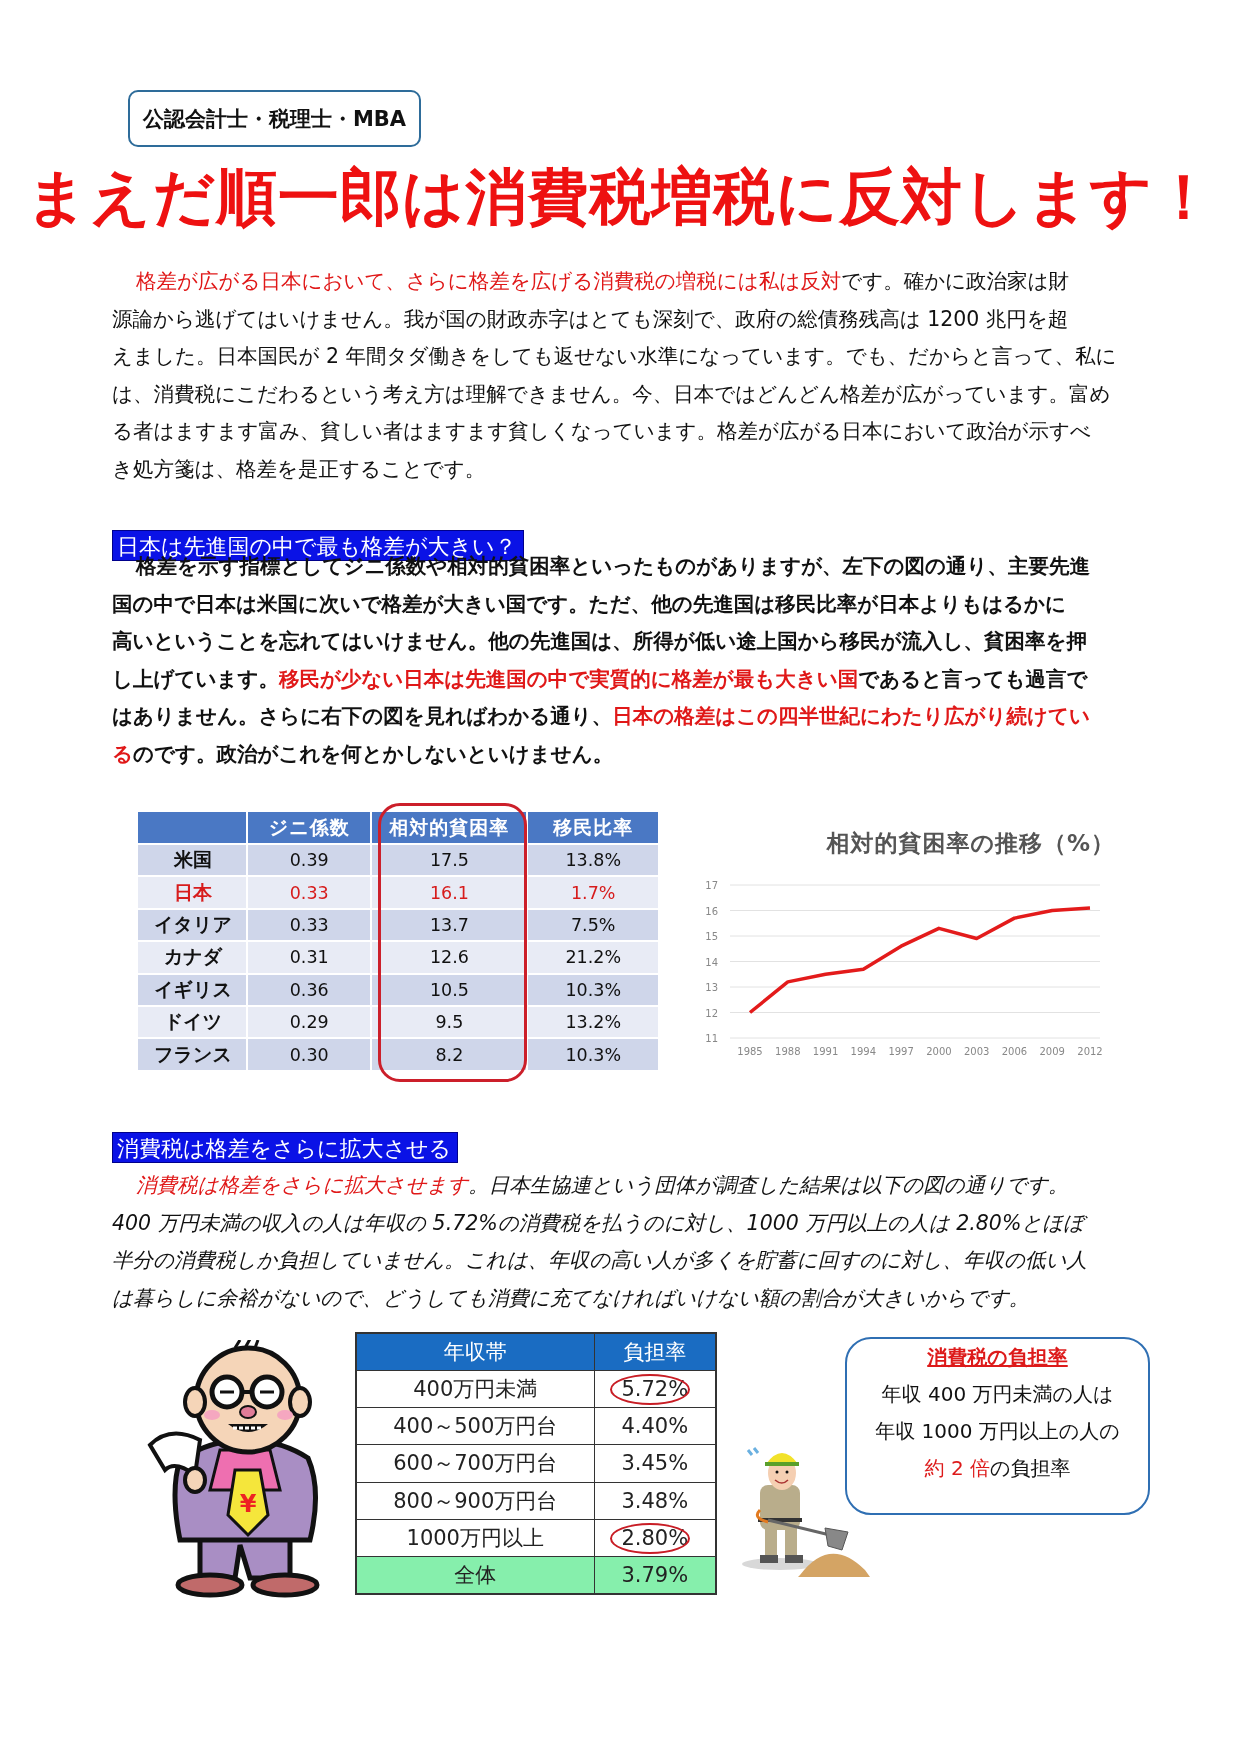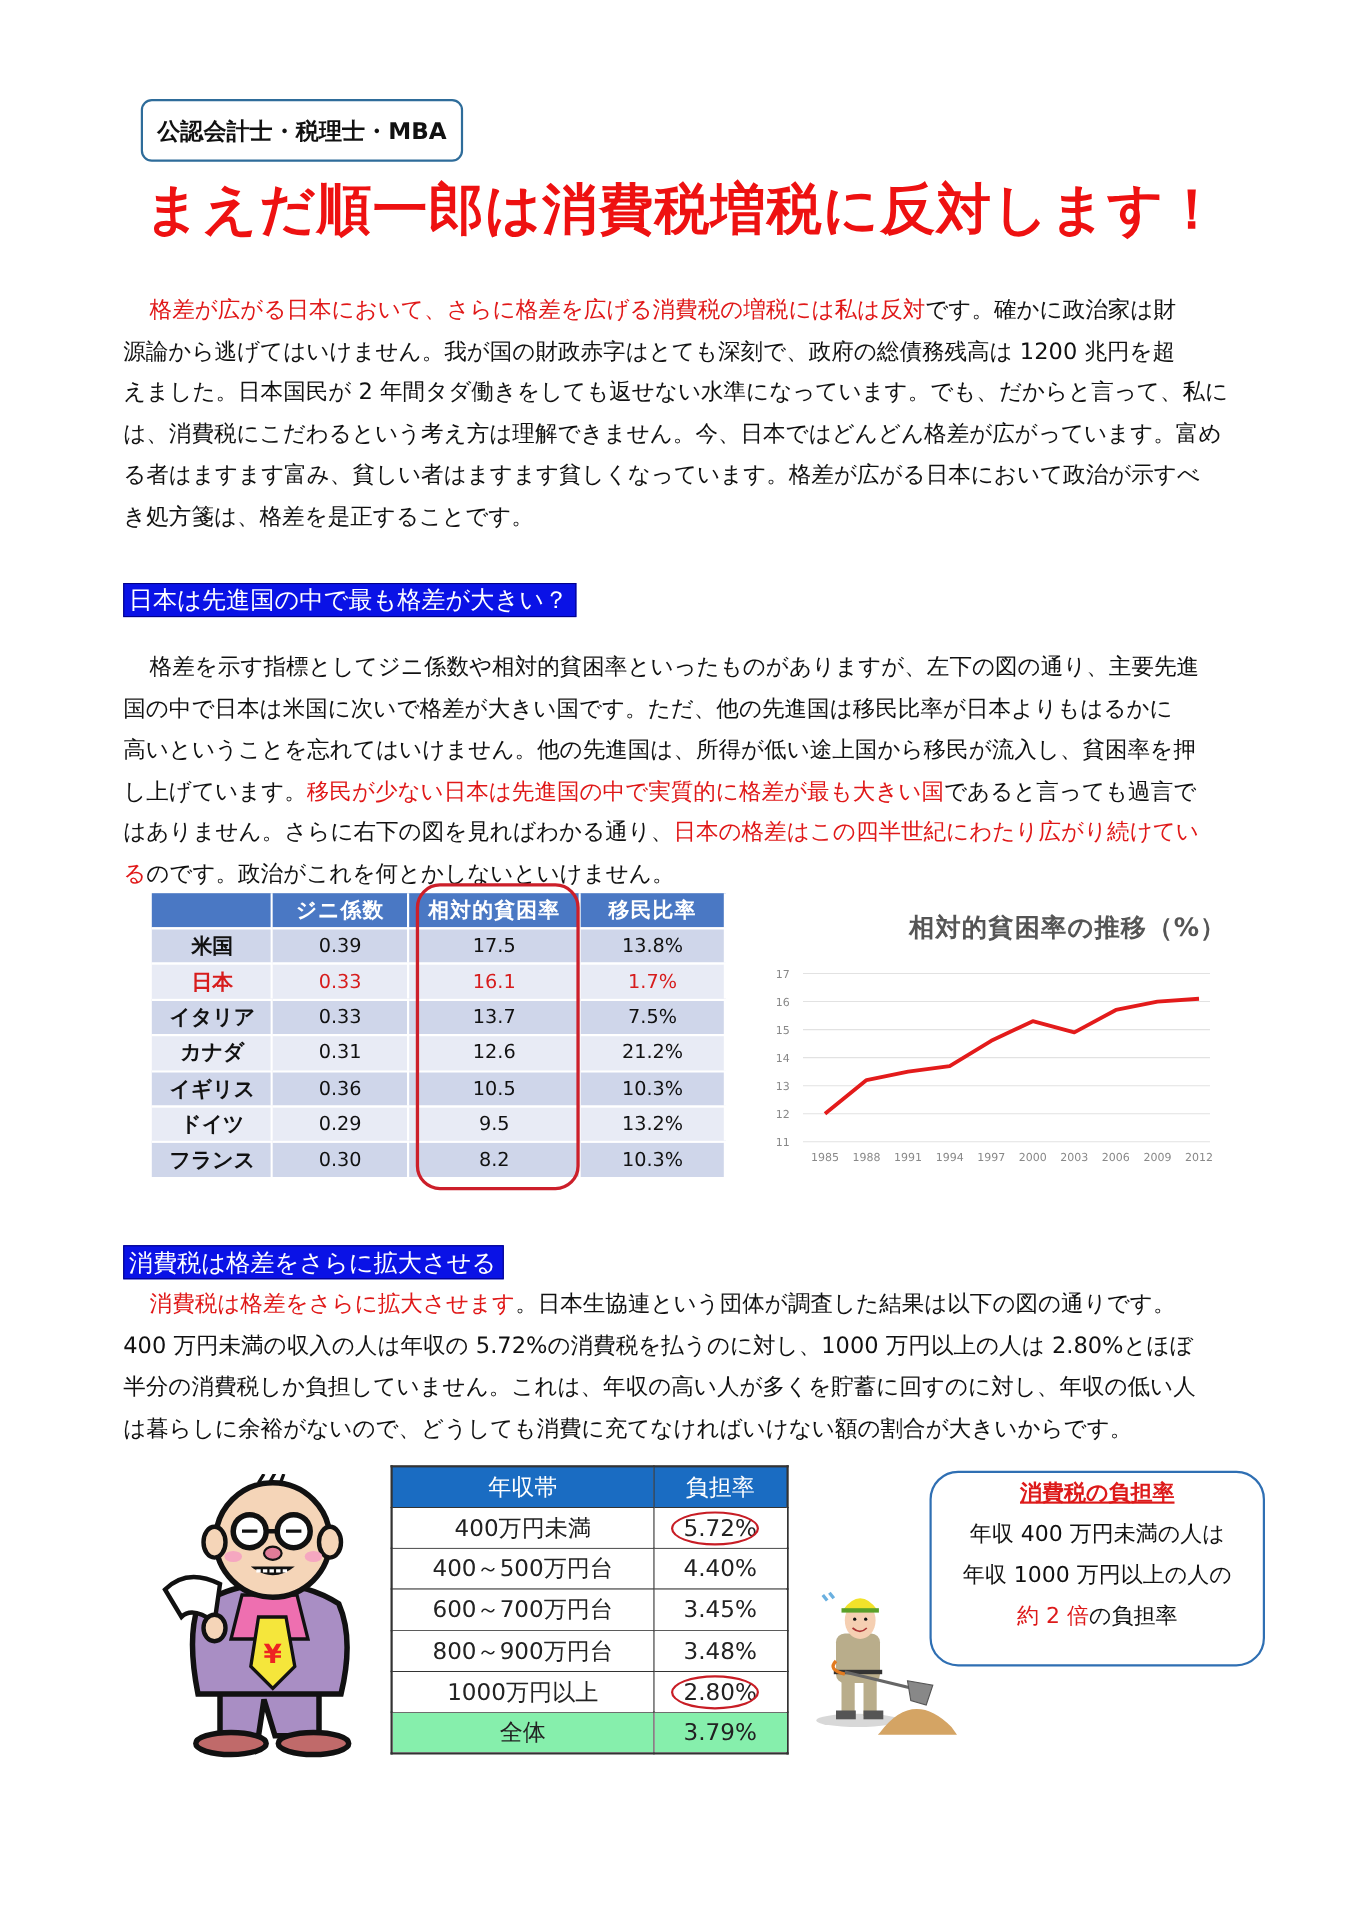--- a/index.html
+++ b/index.html
@@ -7,21 +7,21 @@
   body { position: relative; font-family: "DejaVu Sans", "Liberation Sans", sans-serif; color: #111; }
 
   .badge {
     position: absolute; left: 128px; top: 90px; width: 293px; height: 57px;
     border: 2.5px solid #2e6c9a; border-radius: 10px;
     display: flex; align-items: center; justify-content: center;
     font-weight: bold; font-size: 21px; color: #111; letter-spacing: 0px;
   }
   .title {
     position: absolute; left: 0; top: 157px; width: 1241px; text-align: center;
-    font-weight: bold; font-size: 50px; color: #ee1111; letter-spacing: 1px;
+    font-weight: bold; font-size: 61px; color: #ee1111; letter-spacing: 1px;
   }
 
   .para {
     position: absolute; left: 112px; width: 1025px;
     font-size: 20.5px; line-height: 37.5px; color: #111;
   }
   .para .red { color: #e01818; }
   .para .ind { display: inline-block; width: 24px; }
 
   .sec-header {
@@ -103,21 +103,21 @@
 <div class="para" style="top:263px;">
   <span class="ind"></span><span class="red">格差が広がる日本において、さらに格差を広げる消費税の増税には私は反対</span><span>です。確かに政治家は財</span><br>
   <span>源論から逃げてはいけません。我が国の財政赤字はとても深刻で、政府の総債務残高は 1200 兆円を超</span><br>
   <span>えました。日本国民が 2 年間タダ働きをしても返せない水準になっています。でも、だからと言って、私に</span><br>
   <span>は、消費税にこだわるという考え方は理解できません。今、日本ではどんどん格差が広がっています。富め</span><br>
   <span>る者はますます富み、貧しい者はますます貧しくなっています。格差が広がる日本において政治が示すべ</span><br>
   <span>き処方箋は、格差を是正することです。</span>
 </div>
 
 <div class="sec-header" style="top:530px;">日本は先進国の中で最も格差が大きい？</div>
-<div class="para" style="top:588px;">
+<div class="para" style="top:548px;font-weight:bold;">
   <span class="ind"></span><span>格差を示す指標としてジニ係数や相対的貧困率といったものがありますが、左下の図の通り、主要先進</span><br>
   <span>国の中で日本は米国に次いで格差が大きい国です。ただ、他の先進国は移民比率が日本よりもはるかに</span><br>
   <span>高いということを忘れてはいけません。他の先進国は、所得が低い途上国から移民が流入し、貧困率を押</span><br>
   <span>し上げています。</span><span class="red">移民が少ない日本は先進国の中で実質的に格差が最も大きい国</span><span>であると言っても過言で</span><br>
   <span>はありません。さらに右下の図を見ればわかる通り、</span><span class="red">日本の格差はこの四半世紀にわたり広がり続けてい</span><br>
   <span class="red">る</span><span>のです。政治がこれを何とかしないといけません。</span>
 </div>
 
 <table class="ctable">
   <thead>
@@ -200,21 +200,21 @@
       <text x="253.88888888888889" y="235" font-size="10" fill="#888" text-anchor="middle" font-family="DejaVu Sans, sans-serif">2000</text>
       <text x="291.6666666666667" y="235" font-size="10" fill="#888" text-anchor="middle" font-family="DejaVu Sans, sans-serif">2003</text>
       <text x="329.44444444444446" y="235" font-size="10" fill="#888" text-anchor="middle" font-family="DejaVu Sans, sans-serif">2006</text>
       <text x="367.22222222222223" y="235" font-size="10" fill="#888" text-anchor="middle" font-family="DejaVu Sans, sans-serif">2009</text>
       <text x="405" y="235" font-size="10" fill="#888" text-anchor="middle" font-family="DejaVu Sans, sans-serif">2012</text>
       <polyline points="65,192.5 102.77777777777777,161.90000000000003 140.55555555555554,154.25 178.33333333333334,149.15000000000003 216.11111111111111,126.2 253.88888888888889,108.34999999999998 291.6666666666667,118.55 329.44444444444446,98.15000000000002 367.22222222222223,90.5 405,87.94999999999996" fill="none" stroke="#e31b1b" stroke-width="3.5" stroke-linejoin="round"></polyline>
     </svg>
 </div>
 
 <div class="sec-header" style="top:1132px;">消費税は格差をさらに拡大させる</div>
-<div class="para" style="top:1167px;">
+<div class="para" style="top:1167px;font-style:italic;">
   <span class="ind"></span><span class="red">消費税は格差をさらに拡大させます</span><span>。日本生協連という団体が調査した結果は以下の図の通りです。</span><br>
   <span>400 万円未満の収入の人は年収の 5.72%の消費税を払うのに対し、1000 万円以上の人は 2.80%とほぼ</span><br>
   <span>半分の消費税しか負担していません。これは、年収の高い人が多くを貯蓄に回すのに対し、年収の低い人</span><br>
   <span>は暮らしに余裕がないので、どうしても消費に充てなければいけない額の割合が大きいからです。</span>
 </div>
 
 <svg class="illus" style="left:140px;top:1340px;" width="210" height="262" viewBox="0 0 210 262">
 
   <path d="M60 190 L60 238 L95 238 L100 205 L110 238 L150 238 L150 190 Z" fill="#a98ec4" stroke="#111" stroke-width="5"></path>
   <ellipse cx="70" cy="245" rx="32" ry="10" fill="#c06a6a" stroke="#111" stroke-width="5"></ellipse>

